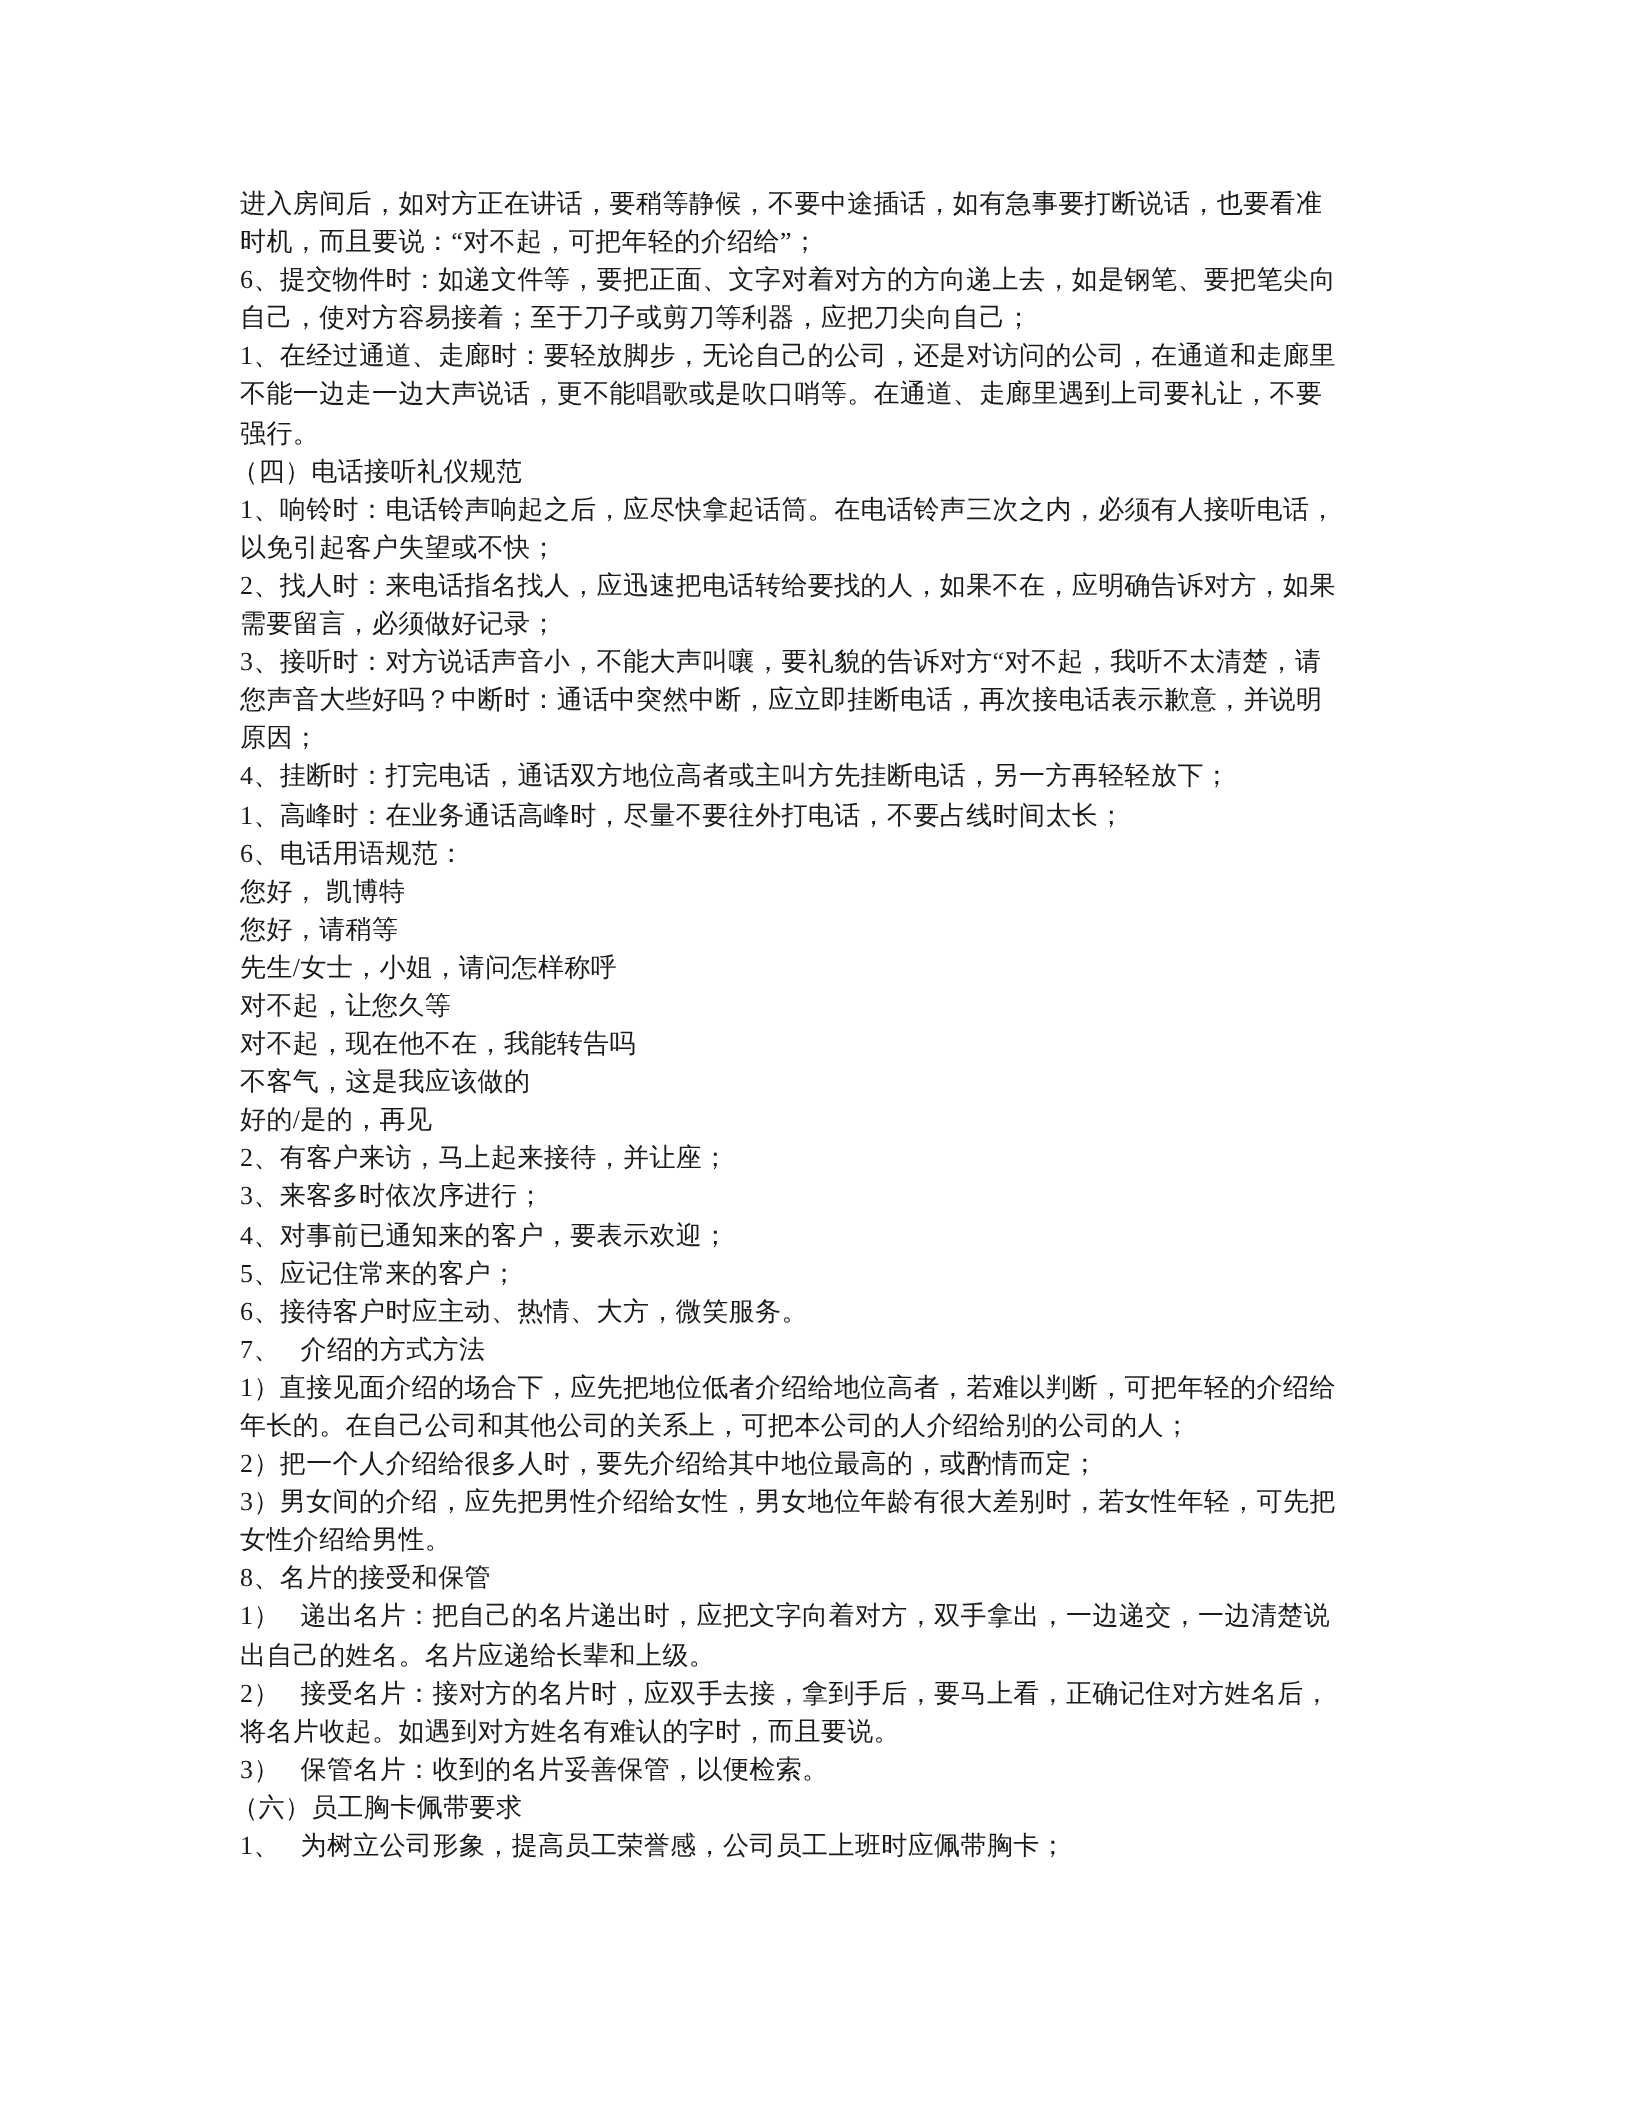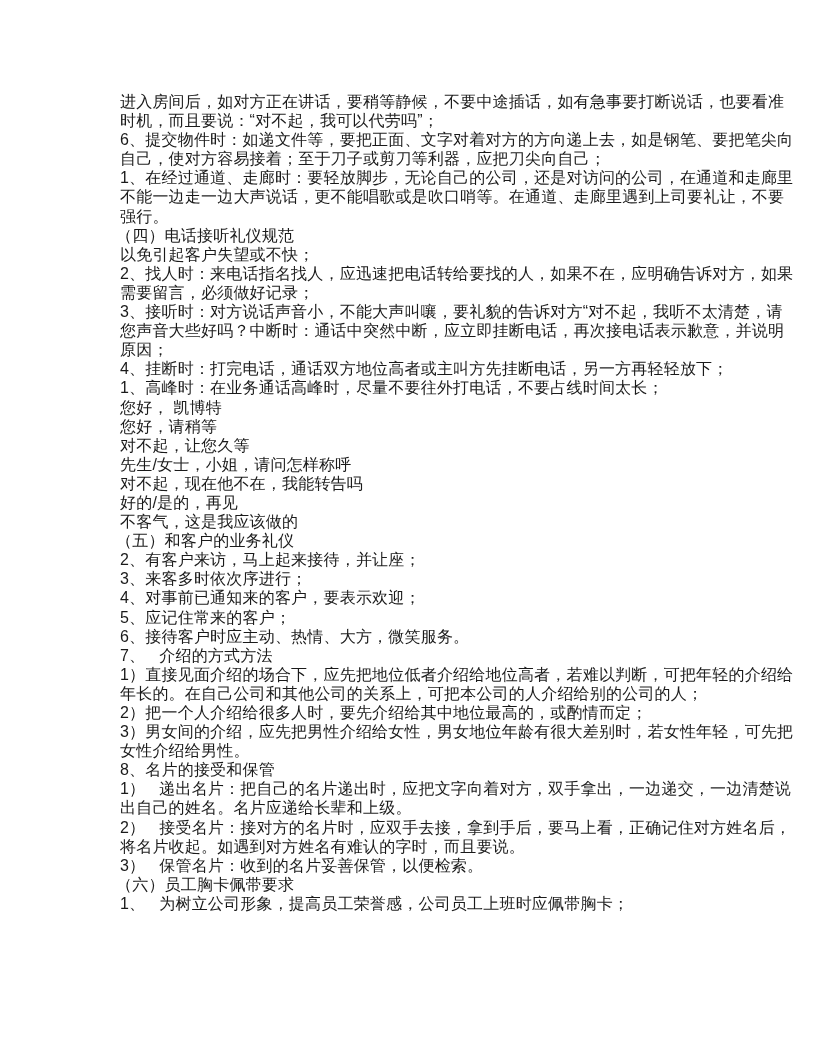--- a/index.html
+++ b/index.html
@@ -2,57 +2,58 @@
 <html><head>
   <meta charset="utf-8">
   <style>
     html, body { margin: 0; padding: 0; background: #ffffff; }
     body { width: 816px; height: 1056px; position: relative; overflow: hidden; }
     .page {
       position: absolute;
       left: 120px;
       top: 92px;
       width: 582px;
-      font-family: Liberation Sans, sans-serif;
-      font-size: 16px;
+      font-family: Liberation Serif, serif;
+      font-size: 13px;
       line-height: 19.1px;
       color: #1a1a1a;
       letter-spacing: 0.2px;
     }
     .line { display: block; white-space: pre; height: 19.1px; overflow: visible; }
     .heading { margin-left: -4px; }
   </style>
 </head>
 <body>
 
 <div class="page">
   <span class="line">进入房间后，如对方正在讲话，要稍等静候，不要中途插话，如有急事要打断说话，也要看准</span>
-  <span class="line">时机，而且要说：“对不起，我可以代劳吗”；</span>
+  <span class="line">时机，而且要说：“对不起，可把年轻的介绍给”；</span>
   <span class="line">6、提交物件时：如递文件等，要把正面、文字对着对方的方向递上去，如是钢笔、要把笔尖向</span>
   <span class="line">自己，使对方容易接着；至于刀子或剪刀等利器，应把刀尖向自己；</span>
   <span class="line">1、在经过通道、走廊时：要轻放脚步，无论自己的公司，还是对访问的公司，在通道和走廊里</span>
   <span class="line">不能一边走一边大声说话，更不能唱歌或是吹口哨等。在通道、走廊里遇到上司要礼让，不要</span>
   <span class="line">强行。</span>
   <span class="line heading">（四）电话接听礼仪规范</span>
+  <span class="line">1、响铃时：电话铃声响起之后，应尽快拿起话筒。在电话铃声三次之内，必须有人接听电话，</span>
   <span class="line">以免引起客户失望或不快；</span>
   <span class="line">2、找人时：来电话指名找人，应迅速把电话转给要找的人，如果不在，应明确告诉对方，如果</span>
   <span class="line">需要留言，必须做好记录；</span>
   <span class="line">3、接听时：对方说话声音小，不能大声叫嚷，要礼貌的告诉对方“对不起，我听不太清楚，请</span>
   <span class="line">您声音大些好吗？中断时：通话中突然中断，应立即挂断电话，再次接电话表示歉意，并说明</span>
   <span class="line">原因；</span>
   <span class="line">4、挂断时：打完电话，通话双方地位高者或主叫方先挂断电话，另一方再轻轻放下；</span>
   <span class="line">1、高峰时：在业务通话高峰时，尽量不要往外打电话，不要占线时间太长；</span>
+  <span class="line">6、电话用语规范：</span>
   <span class="line">您好， 凯博特</span>
   <span class="line">您好，请稍等</span>
+  <span class="line">先生/女士，小姐，请问怎样称呼</span>
   <span class="line">对不起，让您久等</span>
-  <span class="line">先生/女士，小姐，请问怎样称呼</span>
   <span class="line">对不起，现在他不在，我能转告吗</span>
+  <span class="line">不客气，这是我应该做的</span>
   <span class="line">好的/是的，再见</span>
-  <span class="line">不客气，这是我应该做的</span>
-  <span class="line heading">（五）和客户的业务礼仪</span>
   <span class="line">2、有客户来访，马上起来接待，并让座；</span>
   <span class="line">3、来客多时依次序进行；</span>
   <span class="line">4、对事前已通知来的客户，要表示欢迎；</span>
   <span class="line">5、应记住常来的客户；</span>
   <span class="line">6、接待客户时应主动、热情、大方，微笑服务。</span>
   <span class="line">7、   介绍的方式方法</span>
   <span class="line">1）直接见面介绍的场合下，应先把地位低者介绍给地位高者，若难以判断，可把年轻的介绍给</span>
   <span class="line">年长的。在自己公司和其他公司的关系上，可把本公司的人介绍给别的公司的人；</span>
   <span class="line">2）把一个人介绍给很多人时，要先介绍给其中地位最高的，或酌情而定；</span>
   <span class="line">3）男女间的介绍，应先把男性介绍给女性，男女地位年龄有很大差别时，若女性年轻，可先把</span>

